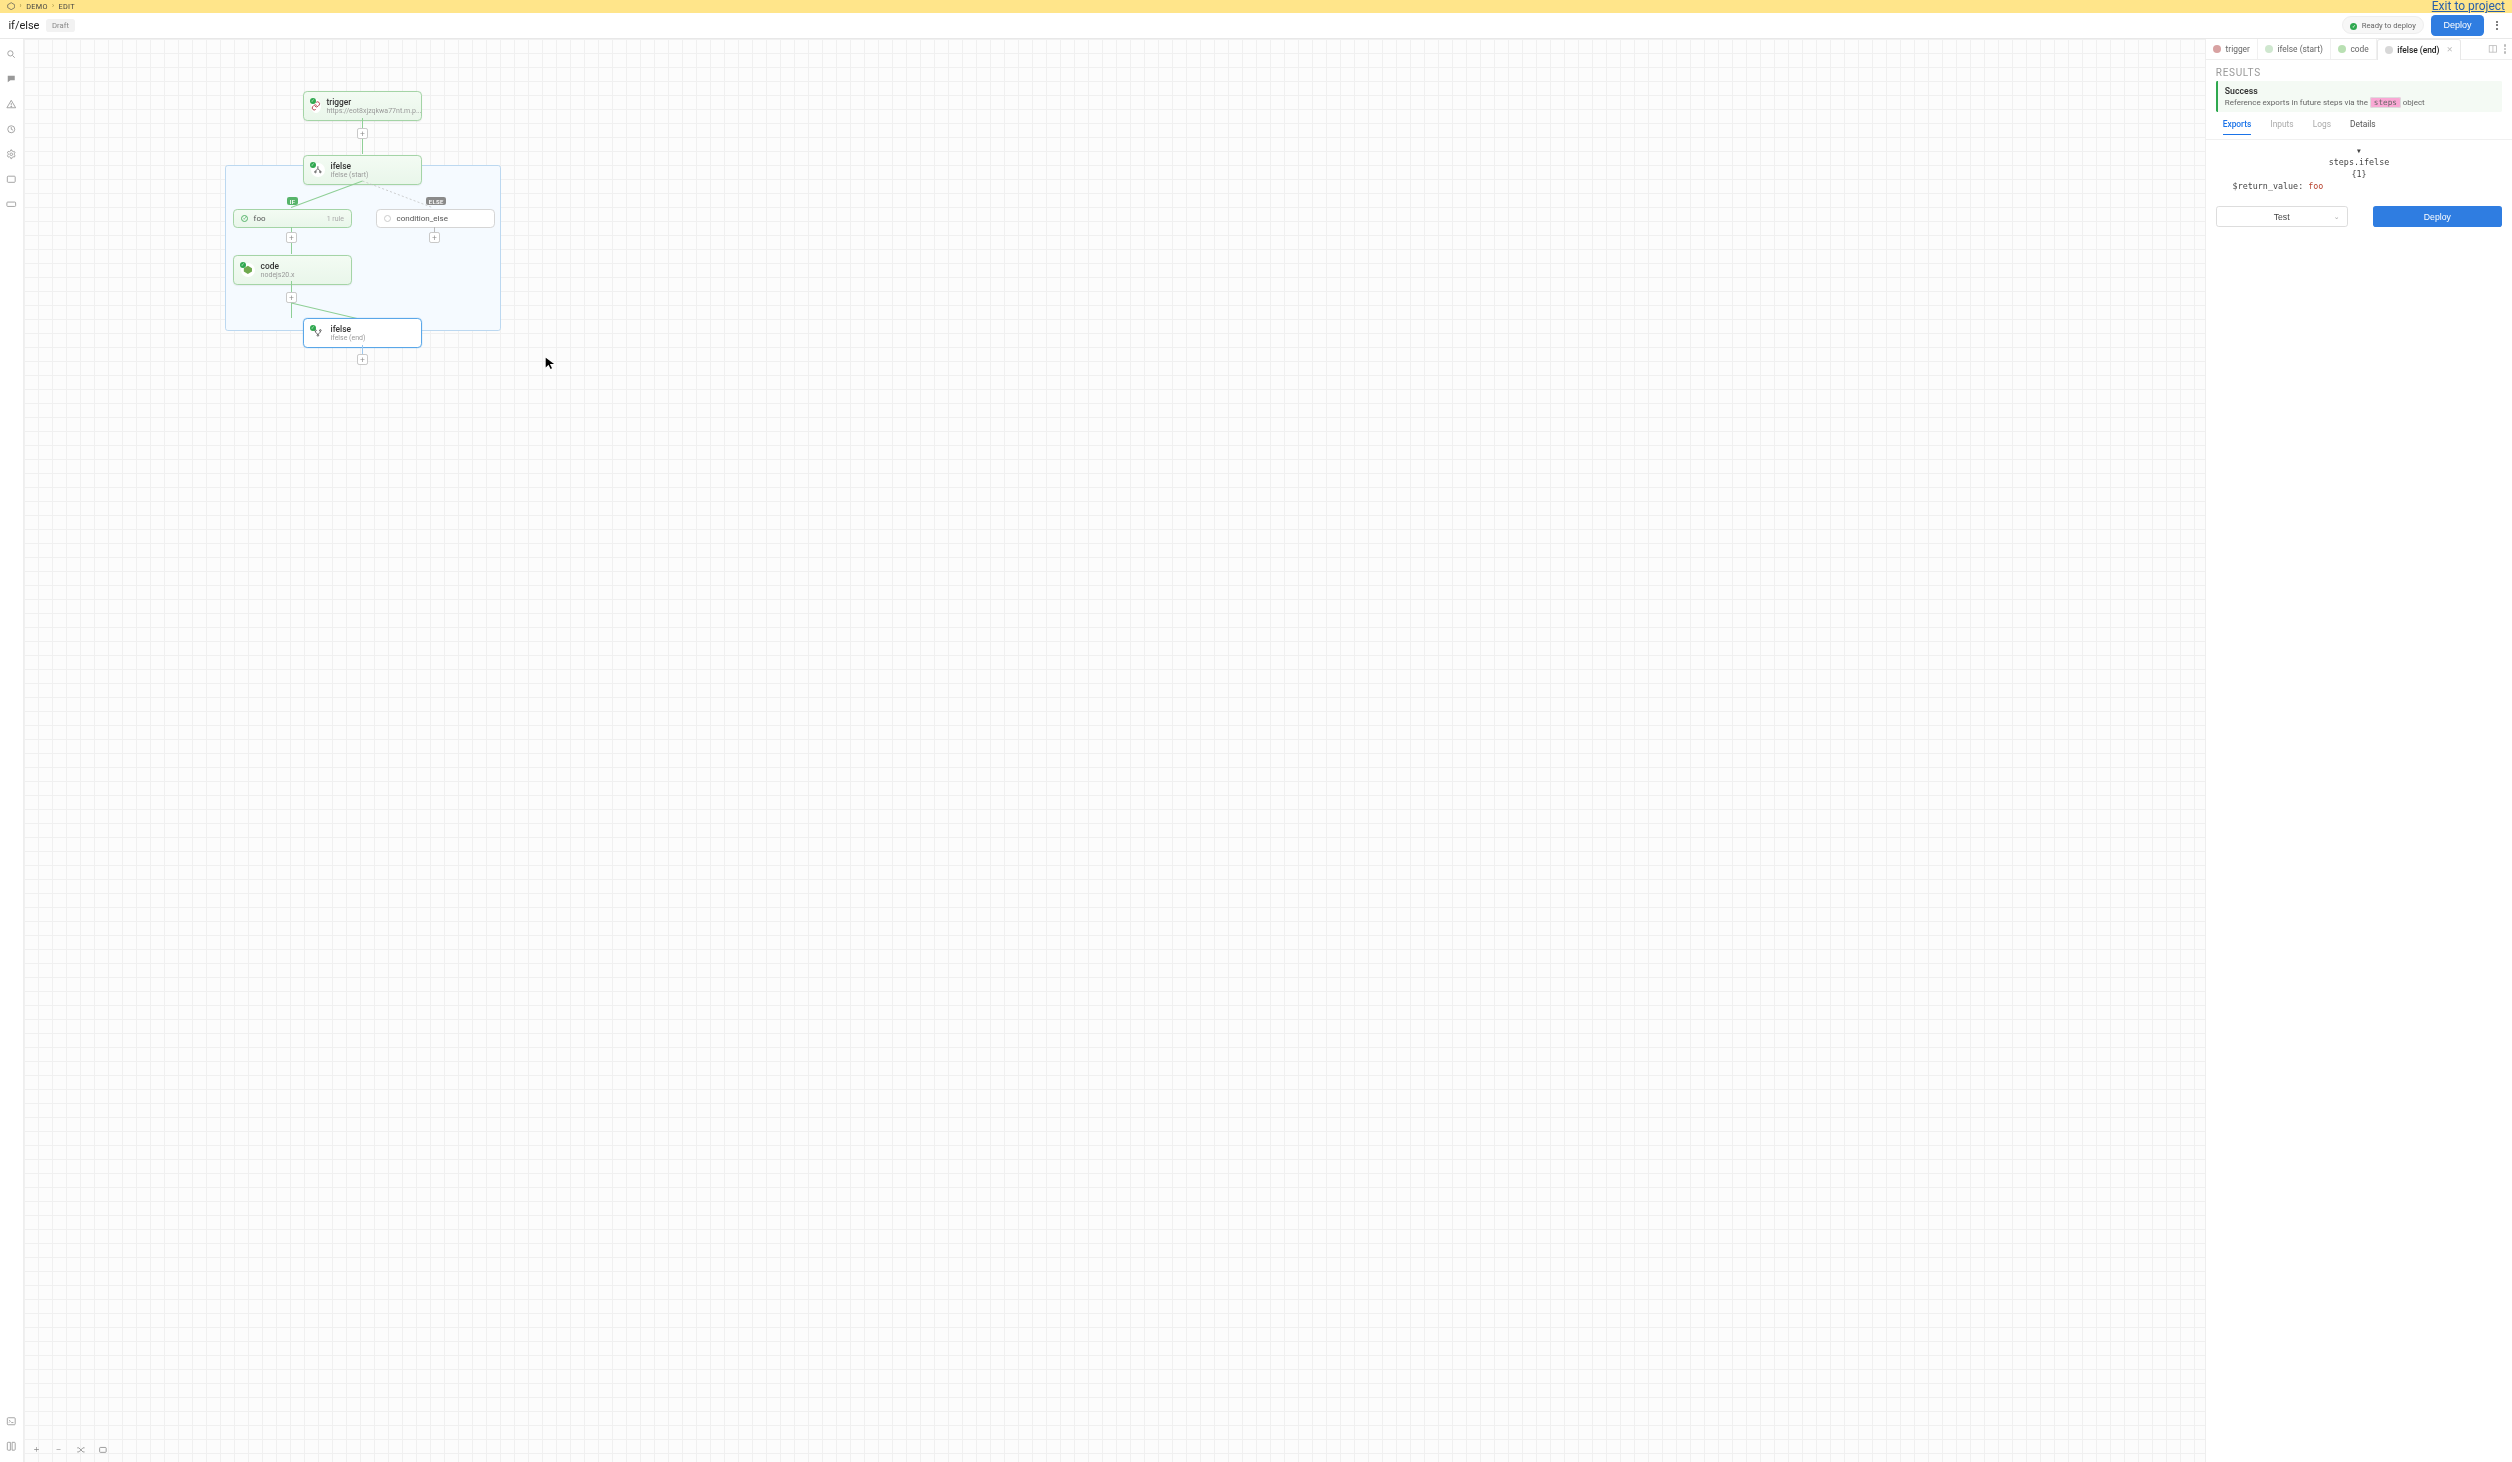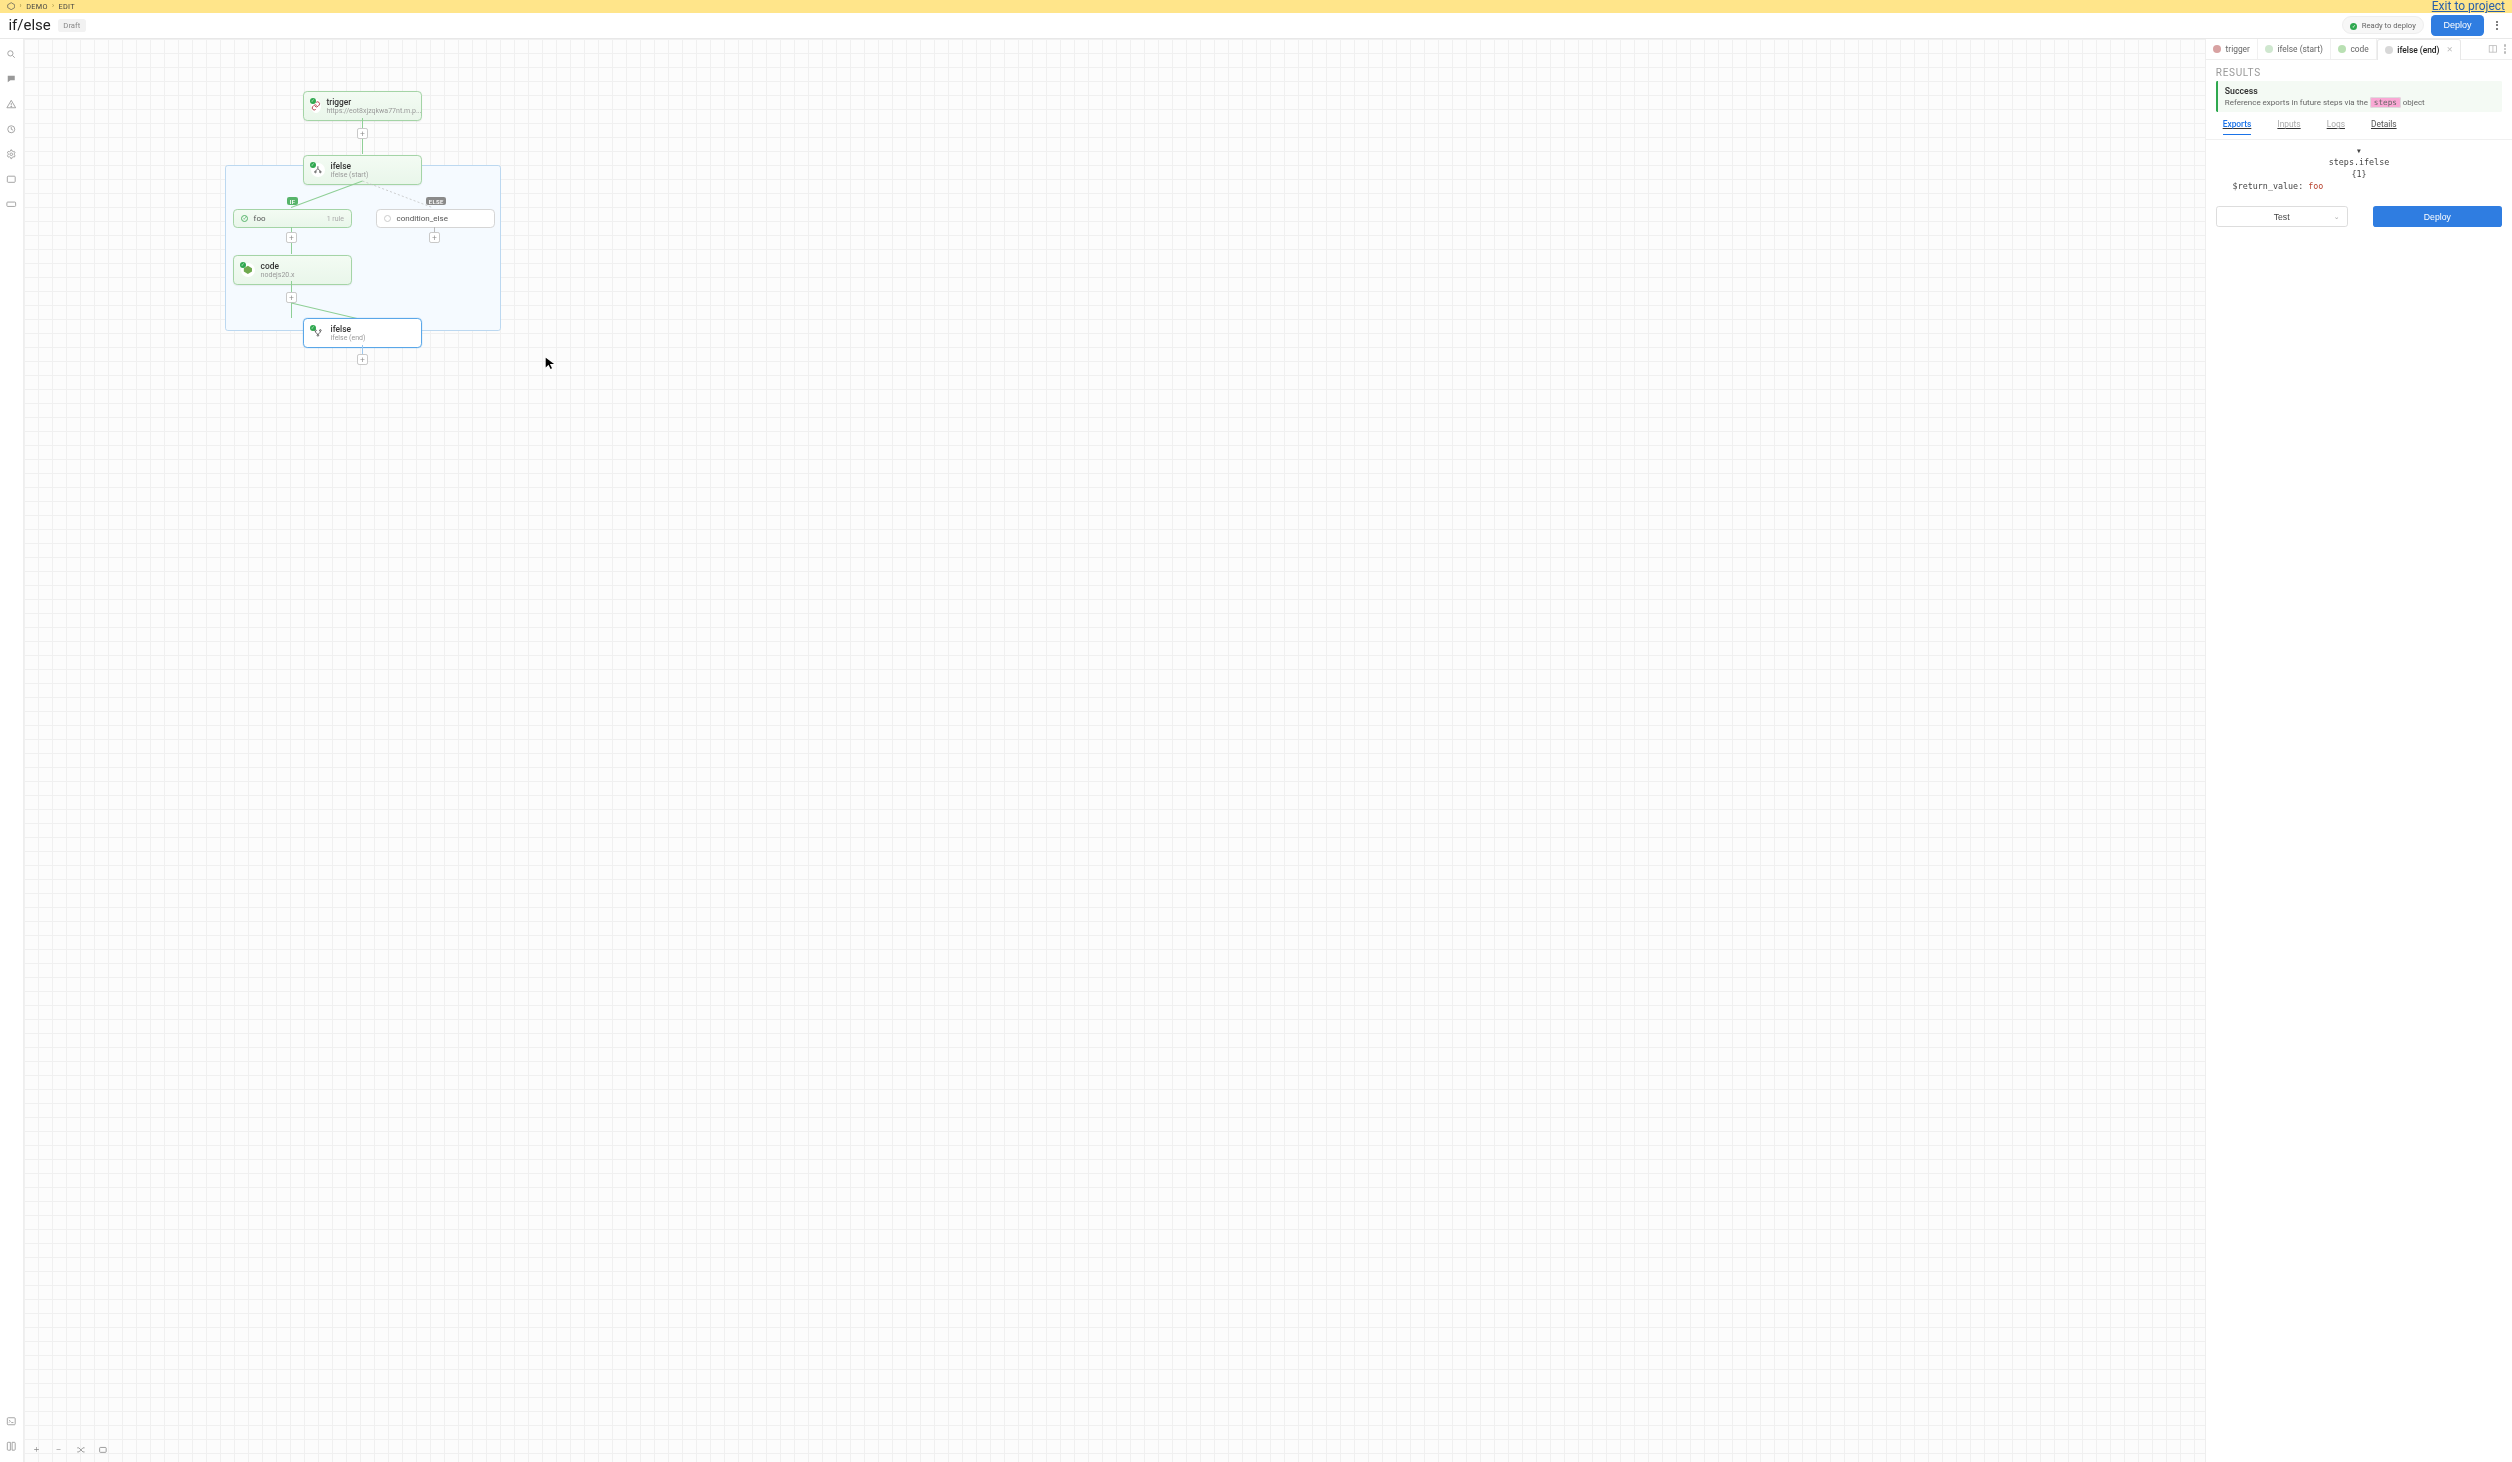--- a/index.html
+++ b/index.html
@@ -9,21 +9,21 @@
   
   .topbar { position: absolute; left:0; right:0; top:0; height:12.6px; background:#ffe58a; display:flex; align-items:center; padding:0 7px; font-size:7.3px; color:#444; }
   .topbar .crumb { display:flex; align-items:center; gap:4.2px; letter-spacing:0.3px; }
   .topbar .crumb .logo-ic { width:8.4px; height:8.4px; display:flex; align-items:center; justify-content:center; }
   .topbar .crumb .chev { color:#9c8a40; font-size:7px; }
   .topbar .spacer { flex:1; }
   .topbar .exit { color:#2a5fa8; text-decoration:underline; font-size:12px; }
 
   
   .header { position:absolute; left:0; right:0; top:12.6px; height:26.5px; border-bottom:0.7px solid #e8e8e8; display:flex; align-items:center; padding:0 8.4px; background:#fff; }
-  .header .title { font-size:15px; color:#222; }
+  .header .title { font-size:11px; color:#222; }
   .header .draft { margin-left:7px; font-size:7.7px; background:#f2f2f2; color:#888; padding:2.1px 5.6px; border-radius:2.8px; }
   .header .hspacer { flex:1; }
   .header .ready { display:flex; align-items:flex-end; gap:4.2px; background:#f7f7f7; border:0.7px solid #eee; padding:3.5px 7px; border-radius:11px; font-size:7.7px; color:#666; margin-right:7px; }
   .header .ready .dot-ok { width:7px; height:7px; background:#2fa84f; border-radius:50%; display:flex; align-items:center; justify-content:center; color:#fff; font-size:4.9px; }
   .header .deploy-btn { background:#2f7de1; color:#fff; border:none; padding:5.6px 12.6px; border-radius:4.2px; font-size:9px; cursor:pointer; }
   .header .more-btn { background:none; border:none; margin-left:7px; cursor:pointer; color:#555; font-size:11px; display:flex; flex-direction:column; gap:1.4px; align-items:center; justify-content:center; width:12.6px; }
   .header .more-btn span { width:2.1px; height:2.1px; background:#555; border-radius:50%; }
 
   
   .leftrail { position:absolute; left:0; top:39px; bottom:0; width:24px; background:#fff; border-right:0.7px solid #eee; display:flex; flex-direction:column; align-items:center; padding-top:9.8px; gap:14px; }
@@ -77,21 +77,21 @@
   .ptab.active { color:#222; font-weight:500; background:#fff; box-shadow: inset 0 -1.4px 0 #fff, 0 0.7px 0 #fff; border:0.7px solid #e8e8e8; border-bottom:none; border-radius:2.8px 2.8px 0 0; margin-bottom:-0.7px; }
   .ptab .close { margin-left:2.8px; color:#bbb; font-size:7.7px; }
   .tabend { margin-left:auto; display:flex; align-items:center; gap:7px; padding-right:5.6px; color:#bbb; }
 
   .results-head { padding:7px 9.8px 2.8px; font-size:10px; letter-spacing:0.7px; color:#999; }
   .success-box { margin:0 9.8px; border-left:2.1px solid #2fa84f; background:#f4faf4; padding:5.6px 7px; border-radius:1.4px; }
   .success-box .stitle { font-weight:600; font-size:8.7px; color:#333; }
   .success-box .ssub { font-size:8px; color:#666; margin-top:1.4px; }
   .success-box .ssub code { background:#f9a8d4; border:0.7px solid #ddd; border-radius:2.1px; padding:0 2.8px; font-family: ui-monospace, Menlo, monospace; font-size:7.7px; }
 
-  .subtabs { display:flex; gap:26px; padding:7px 16.7px 4.2px; border-bottom:0.7px solid #f0f0f0; font-size:8.4px;text-decoration:underline; }
+  .subtabs { display:flex; gap:19px; padding:7px 16.7px 4.2px; border-bottom:0.7px solid #f0f0f0; font-size:8.4px; }
   .subtabs .st { color:#aaa; cursor:pointer; padding-bottom:4.2px; }
   .subtabs .st.active { color:#1a73e8; font-weight:500; border-bottom:1.4px solid #1a73e8; }
 
   .exports { padding:7px 12.6px; font-family: ui-monospace, Menlo, monospace; font-size:8.4px; color:#444; }
   .exports .row1 { display:flex; align-items:center; gap:2.8px;flex-direction:column; }
   .exports .tri { font-size:6.3px; }
   .exports .row2 { padding-left:14px; margin-top:1.4px; }
   .exports .retval { color:#b8432f; }
 
   .action-row { display:flex; gap:25px; padding:8.4px 9.8px; }

